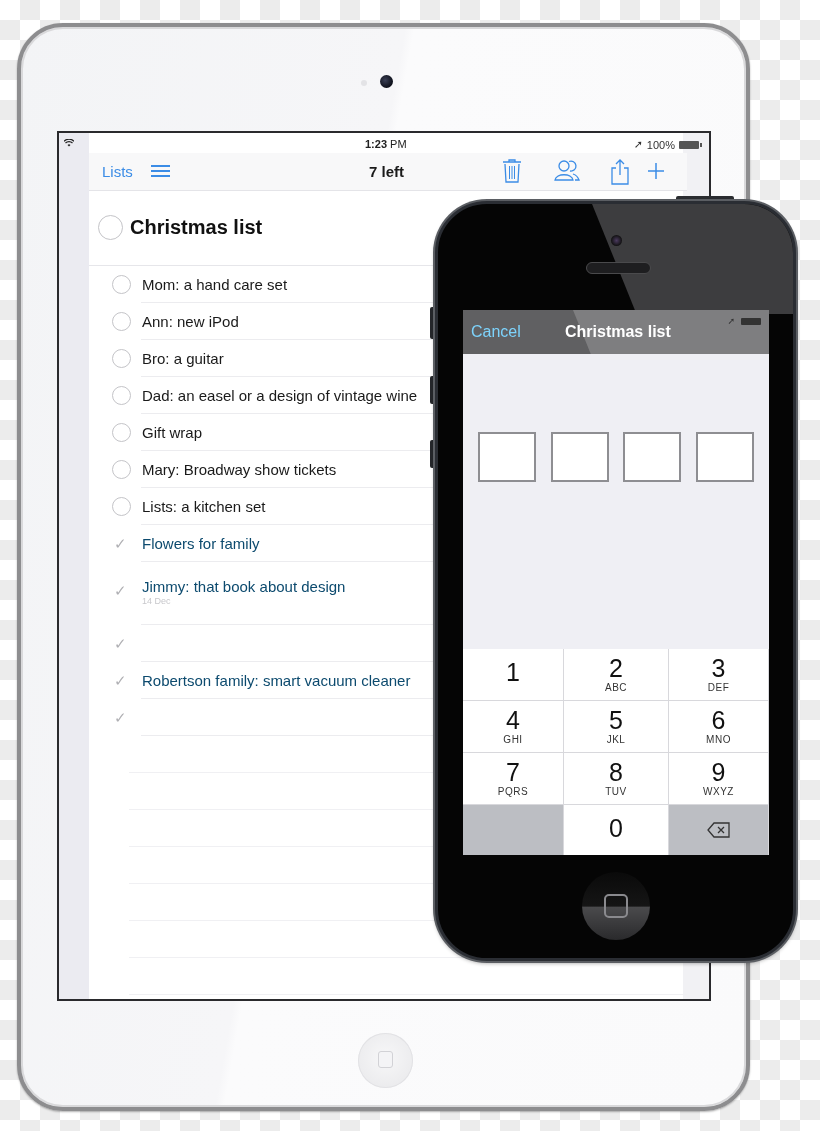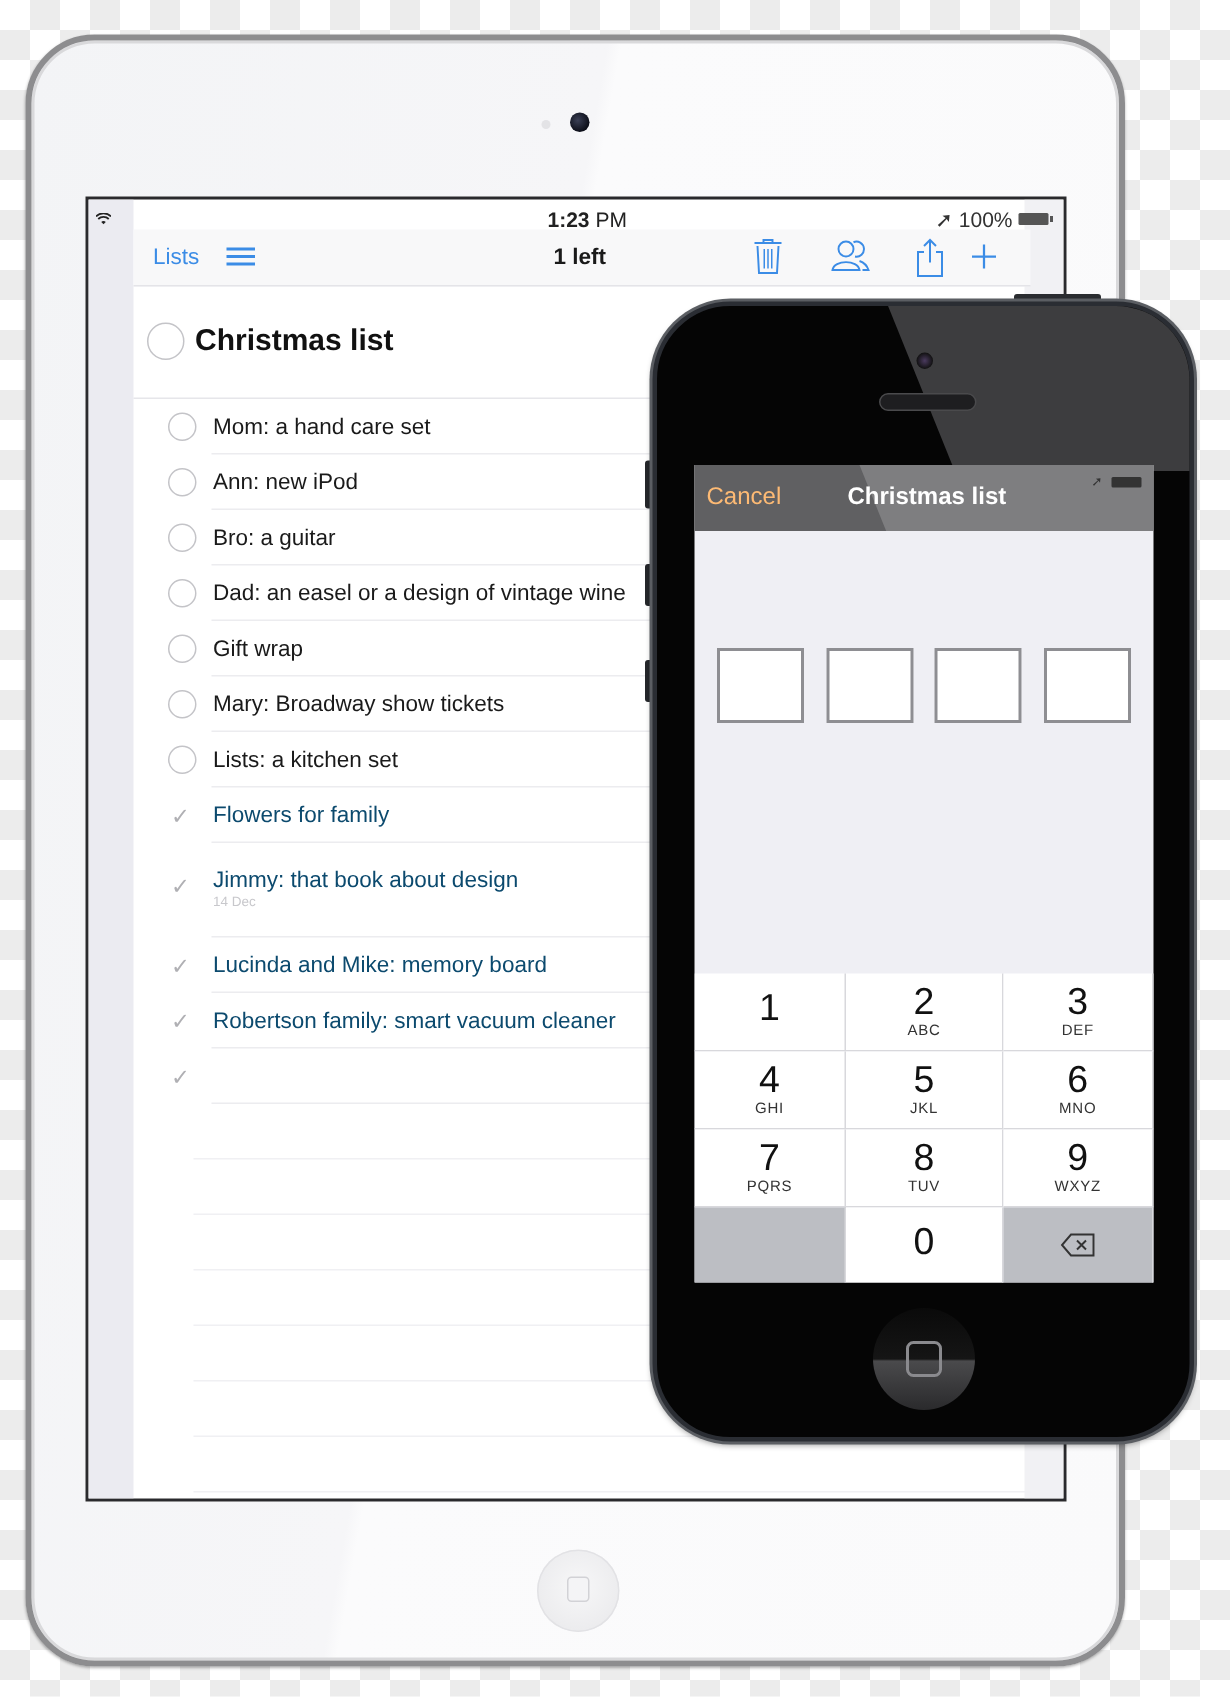--- a/index.html
+++ b/index.html
@@ -38,21 +38,21 @@
   .ipad-home-sq {
     position: absolute; left: 20px; top: 18px; width: 15px; height: 17px; border-radius: 3px;
     border: 1.5px solid #d2d2d6; background: #f4f4f6;
   }
   .ipad-screen {
     position: absolute; left: 57px; top: 131px; width: 654px; height: 870px;
     background: #ffffff; border: 2px solid #2a2a2d; overflow: hidden;
   }
   .sidebar-strip { position: absolute; left: 0; top: 0; width: 30px; height: 100%; background: #ebebf1; }
   .right-strip { position: absolute; right: 0; top: 0; width: 26px; height: 100%; background: #f1f1f4; }
-  .status-bar { position: absolute; left: 0; top: 0; width: 100%; height: 20px; font-size: 14px; color: #222; }
+  .status-bar { position: absolute; left: 0; top: 0; width: 100%; height: 20px; font-size: 11px; color: #222; }
   .status-bar .wifi { position: absolute; left: 5px; top: 4px; }
   .status-bar .time { position: absolute; left: 306px; top: 5px; font-weight: bold; }
   .status-bar .time span { font-weight: normal; }
   .status-bar .right { position: absolute; right: 10px; top: 5px; display: flex; align-items: center; gap: 4px; color: #333; }
   .battery { width: 20px; height: 8px; background: #555; border-radius: 1px; position: relative; }
   .battery::after { content: ""; position: absolute; right: -3px; top: 2px; width: 2px; height: 4px; background: #555; }
   .nav-bar { position: absolute; left: 30px; top: 20px; width: 598px; height: 38px; background: #f8f8f9; border-bottom: 1px solid #e4e4e8; }
   .nav-lists { position: absolute; left: 13px; top: 10px; color: #3b8ce6; font-size: 15px; }
   .nav-menu { position: absolute; left: 62px; top: 12px; width: 19px; }
   .nav-menu i { display: block; height: 2px; background: #3b8ce6; margin-bottom: 3px; }
@@ -83,21 +83,21 @@
   .iphone-camera { position: absolute; left: 173px; top: 31px; width: 11px; height: 11px; border-radius: 50%; background: radial-gradient(circle, #4a3a5e, #111 70%); z-index: 2; }
   .iphone-speaker { position: absolute; left: 148px; top: 58px; width: 65px; height: 12px; border-radius: 6px; background: #1e1e20; border: 1px solid #4a4a4c; z-index: 2; }
   .iphone-home { position: absolute; left: 144px; top: 668px; width: 68px; height: 68px; border-radius: 50%;
     background: linear-gradient(180deg, #0a0a0a 0%, #151515 50%, #4a4a4c 52%, #2a2a2c 100%); }
   .iphone-home-sq { position: absolute; left: 22px; top: 22px; width: 24px; height: 24px; border-radius: 5px; border: 2px solid #8a8a8e; }
   .side-btn { position: absolute; left: 430px; width: 6px; background: #25272b; border-radius: 2px; }
   .top-btn { position: absolute; left: 676px; top: 196px; width: 58px; height: 6px; background: #2a2c30; border-radius: 2px 2px 0 0; }
   .phone-screen { position: absolute; left: 25px; top: 106px; width: 306px; height: 545px; background: #efeff4; overflow: hidden; }
   .phone-nav { position: absolute; left: 0; top: 0; width: 100%; height: 44px; background: #606062; }
   .phone-nav-glare { position: absolute; left: 110px; top: 0; width: 260px; height: 44px; background: #7e7e80; transform: skewX(22deg); transform-origin: top left; }
-  .phone-cancel { position: absolute; left: 8px; top: 13px; color: #fdba74; font-size: 16px; }
+  .phone-cancel { position: absolute; left: 8px; top: 13px; color: #7dd3fc; font-size: 16px; }
   .phone-title { position: absolute; left: 102px; top: 13px; color: #fff; font-size: 16px; font-weight: bold; }
   .phone-status { position: absolute; right: 8px; top: 6px; display: flex; gap: 6px; align-items: center; color: #333; font-size: 9px; }
   .phone-battery { width: 20px; height: 7px; background: #333; border-radius: 1px; }
   .passcode-label { position: absolute; left: 0; width: 100%; top: 85px; text-align: center; font-size: 16px; color: #6b6b72; }
   .passcode-box { position: absolute; top: 122px; width: 58px; height: 50px; background: #fff; border: 2px solid #8e8e92; }
   .keypad { position: absolute; left: 0; top: 339px; width: 306px; height: 206px; }
   .key { position: absolute; background: #fff; border-right: 1px solid #d8d8dc; border-bottom: 1px solid #d8d8dc; text-align: center; color: #111; }
   .key .num { display: block; font-size: 25px; margin-top: 6px; line-height: 27px; }
   .key .letters { display: block; font-size: 10px; color: #333; letter-spacing: 0.5px; }
   .key.gray { background: #bcbec3; }
@@ -133,21 +133,21 @@
     </span>
   </div>
 
   <div class="nav-bar">
     <span class="nav-lists">Lists</span>
     <span class="nav-menu">
         <i></i>
         <i></i>
         <i></i>
       </span>
-    <span class="nav-title">1 left</span>
+    <span class="nav-title">7 left</span>
     <span class="nav-icon" style="left:412px;">
       <svg width="22" height="26" viewBox="0 0 22 26">
           <path d="M2 4 H20 M8 4 V2 H14 V4" stroke="#3b8ce6" stroke-width="1.3" fill="none"></path>
           <path d="M4 6 L5 24 H17 L18 6" stroke="#3b8ce6" stroke-width="1.3" fill="none"></path>
           <path d="M8.5 8 V21 M11 8 V21 M13.5 8 V21" stroke="#3b8ce6" stroke-width="1"></path>
         </svg>
     </span>
     <span class="nav-icon" style="left:464px;">
       <svg width="28" height="26" viewBox="0 0 28 26">
           <circle cx="11" cy="8" r="5" stroke="#3b8ce6" stroke-width="1.3" fill="none"></circle>
@@ -215,21 +215,20 @@
         <span class="line"></span>
       </div>
       <div class="item done" style="top: 429px; height: 63px;">
         <span class="check" style="top: 20px;">✓</span>
         <span class="text" style="top: 16px;">Jimmy: that book about design</span>
         <span class="sub" style="top: 34px;">14 Dec</span>
         <span class="line"></span>
       </div>
       <div class="item done" style="top: 492px; height: 37px;">
         <span class="check">✓</span>
-        <span class="text">Lucinda and Mike: memory board</span>
         <span class="line"></span>
       </div>
       <div class="item done" style="top: 529px; height: 37px;">
         <span class="check">✓</span>
         <span class="text">Robertson family: smart vacuum cleaner</span>
         <span class="line"></span>
       </div>
       <div class="item done" style="top: 566px; height: 37px;">
         <span class="check">✓</span>
         <span class="line"></span>

